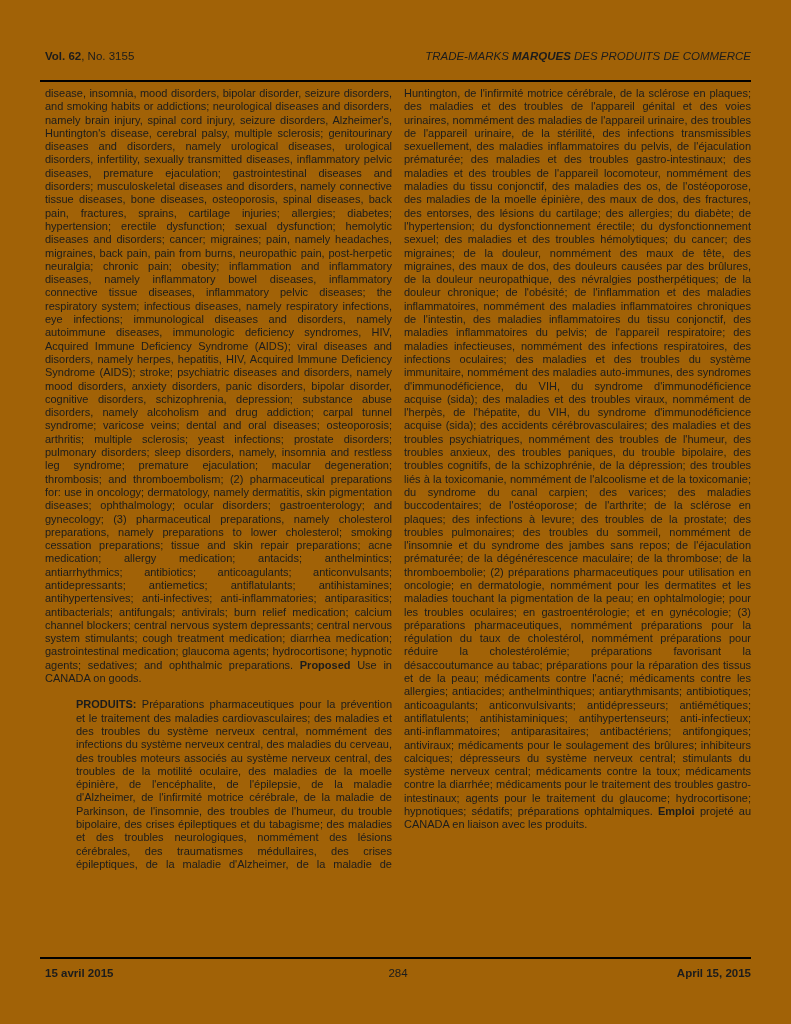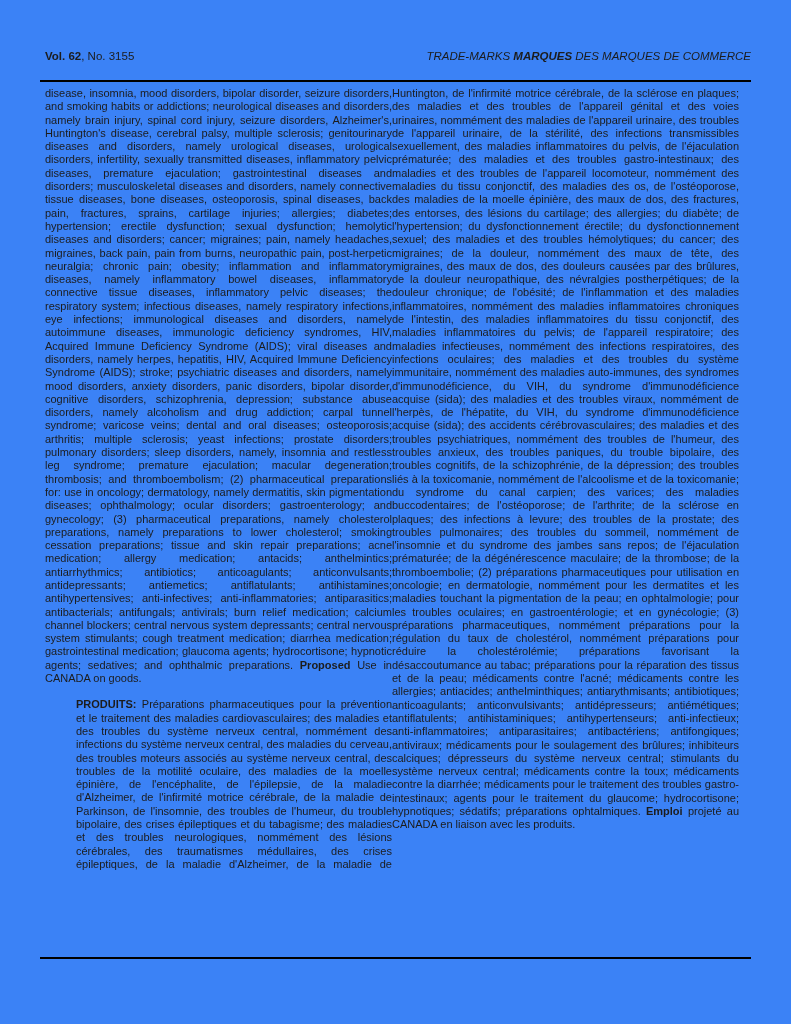--- a/index.html
+++ b/index.html
@@ -1,20 +1,20 @@
 <!DOCTYPE html>
 <html><head>
 <meta charset="utf-8">
 <style>
   html, body { margin: 0; padding: 0; background: #ffffff; }
   .page {
     position: relative;
     width: 791px;
     height: 1024px;
-    background: #3b82f6;
+    background: #a16207;
     color: #1c1c1c;
     font-family: "Liberation Sans", "DejaVu Sans", sans-serif;
     overflow: hidden;
   }
   .rule {
     position: absolute;
     left: 40px;
     width: 711px;
     height: 2px;
     background: #000000;
@@ -33,21 +33,21 @@
     white-space: nowrap;
   }
   .bold { font-weight: bold; }
   .journal-title { font-style: italic; }
   .content {
     position: absolute;
     left: 45px;
     top: 87px;
     width: 706px;
     display: flex;
-    gap: 0;
+    gap: 12px;
   }
   .col {
     width: 347px;
     font-size: 11px;
     line-height: 13.3px;
     text-align: justify;
   }
   .col p { margin: 0; }
   .col p + p { margin-top: 13px; margin-left: 31px; }
   .justify-last { text-align-last: justify; }
@@ -67,21 +67,21 @@
 </head>
 <body>
 
 <div class="page">
 
   <div class="header">
     <div>
       <span class="bold">Vol. 62</span><span>, No. 3155</span>
     </div>
     <div class="journal-title">
-      <span>TRADE-MARKS </span><span class="bold">MARQUES</span><span> DES MARQUES DE COMMERCE</span>
+      <span>TRADE-MARKS </span><span class="bold">MARQUES</span><span> DES PRODUITS DE COMMERCE</span>
     </div>
   </div>
 
   <div class="rule rule-top"></div>
 
   <div class="content">
     <div class="col">
       <p>
         <span>disease, insomnia, mood disorders, bipolar disorder, seizure disorders, and smoking habits or addictions; neurological diseases and disorders, namely brain injury, spinal cord injury, seizure disorders, Alzheimer's, Huntington's disease, cerebral palsy, multiple sclerosis; genitourinary diseases and disorders, namely urological diseases, urological disorders, infertility, sexually transmitted diseases, inflammatory pelvic diseases, premature ejaculation; gastrointestinal diseases and disorders; musculoskeletal diseases and disorders, namely connective tissue diseases, bone diseases, osteoporosis, spinal diseases, back pain, fractures, sprains, cartilage injuries; allergies; diabetes; hypertension; erectile dysfunction; sexual dysfunction; hemolytic diseases and disorders; cancer; migraines; pain, namely headaches, migraines, back pain, pain from burns, neuropathic pain, post-herpetic neuralgia; chronic pain; obesity; inflammation and inflammatory diseases, namely inflammatory bowel diseases, inflammatory connective tissue diseases, inflammatory pelvic diseases; the respiratory system; infectious diseases, namely respiratory infections, eye infections; immunological diseases and disorders, namely autoimmune diseases, immunologic deficiency syndromes, HIV, Acquired Immune Deficiency Syndrome (AIDS); viral diseases and disorders, namely herpes, hepatitis, HIV, Acquired Immune Deficiency Syndrome (AIDS); stroke; psychiatric diseases and disorders, namely mood disorders, anxiety disorders, panic disorders, bipolar disorder, cognitive disorders, schizophrenia, depression; substance abuse disorders, namely alcoholism and drug addiction; carpal tunnel syndrome; varicose veins; dental and oral diseases; osteoporosis; arthritis; multiple sclerosis; yeast infections; prostate disorders; pulmonary disorders; sleep disorders, namely, insomnia and restless leg syndrome; premature ejaculation; macular degeneration; thrombosis; and thromboembolism; (2) pharmaceutical preparations for: use in oncology; dermatology, namely dermatitis, skin pigmentation diseases; ophthalmology; ocular disorders; gastroenterology; and gynecology; (3) pharmaceutical preparations, namely cholesterol preparations, namely preparations to lower cholesterol; smoking cessation preparations; tissue and skin repair preparations; acne medication; allergy medication; antacids; anthelmintics; antiarrhythmics; antibiotics; anticoagulants; anticonvulsants; antidepressants; antiemetics; antiflatulants; antihistamines; antihypertensives; anti-infectives; anti-inflammatories; antiparasitics; antibacterials; antifungals; antivirals; burn relief medication; calcium channel blockers; central nervous system depressants; central nervous system stimulants; cough treatment medication; diarrhea medication; gastrointestinal medication; glaucoma agents; hydrocortisone; hypnotic agents; sedatives; and ophthalmic preparations. </span><span class="bold">Proposed</span><span> Use in CANADA on goods.</span>
       </p>
@@ -91,14 +91,19 @@
     </div>
     <div class="col">
       <p>
         <span>Huntington, de l'infirmité motrice cérébrale, de la sclérose en plaques; des maladies et des troubles de l'appareil génital et des voies urinaires, nommément des maladies de l'appareil urinaire, des troubles de l'appareil urinaire, de la stérilité, des infections transmissibles sexuellement, des maladies inflammatoires du pelvis, de l'éjaculation prématurée; des maladies et des troubles gastro-intestinaux; des maladies et des troubles de l'appareil locomoteur, nommément des maladies du tissu conjonctif, des maladies des os, de l'ostéoporose, des maladies de la moelle épinière, des maux de dos, des fractures, des entorses, des lésions du cartilage; des allergies; du diabète; de l'hypertension; du dysfonctionnement érectile; du dysfonctionnement sexuel; des maladies et des troubles hémolytiques; du cancer; des migraines; de la douleur, nommément des maux de tête, des migraines, des maux de dos, des douleurs causées par des brûlures, de la douleur neuropathique, des névralgies postherpétiques; de la douleur chronique; de l'obésité; de l'inflammation et des maladies inflammatoires, nommément des maladies inflammatoires chroniques de l'intestin, des maladies inflammatoires du tissu conjonctif, des maladies inflammatoires du pelvis; de l'appareil respiratoire; des maladies infectieuses, nommément des infections respiratoires, des infections oculaires; des maladies et des troubles du système immunitaire, nommément des maladies auto-immunes, des syndromes d'immunodéficience, du VIH, du syndrome d'immunodéficience acquise (sida); des maladies et des troubles viraux, nommément de l'herpès, de l'hépatite, du VIH, du syndrome d'immunodéficience acquise (sida); des accidents cérébrovasculaires; des maladies et des troubles psychiatriques, nommément des troubles de l'humeur, des troubles anxieux, des troubles paniques, du trouble bipolaire, des troubles cognitifs, de la schizophrénie, de la dépression; des troubles liés à la toxicomanie, nommément de l'alcoolisme et de la toxicomanie; du syndrome du canal carpien; des varices; des maladies buccodentaires; de l'ostéoporose; de l'arthrite; de la sclérose en plaques; des infections à levure; des troubles de la prostate; des troubles pulmonaires; des troubles du sommeil, nommément de l'insomnie et du syndrome des jambes sans repos; de l'éjaculation prématurée; de la dégénérescence maculaire; de la thrombose; de la thromboembolie; (2) préparations pharmaceutiques pour utilisation en oncologie; en dermatologie, nommément pour les dermatites et les maladies touchant la pigmentation de la peau; en ophtalmologie; pour les troubles oculaires; en gastroentérologie; et en gynécologie; (3) préparations pharmaceutiques, nommément préparations pour la régulation du taux de cholestérol, nommément préparations pour réduire la cholestérolémie; préparations favorisant la désaccoutumance au tabac; préparations pour la réparation des tissus et de la peau; médicaments contre l'acné; médicaments contre les allergies; antiacides; anthelminthiques; antiarythmisants; antibiotiques; anticoagulants; anticonvulsivants; antidépresseurs; antiémétiques; antiflatulents; antihistaminiques; antihypertenseurs; anti-infectieux; anti-inflammatoires; antiparasitaires; antibactériens; antifongiques; antiviraux; médicaments pour le soulagement des brûlures; inhibiteurs calciques; dépresseurs du système nerveux central; stimulants du système nerveux central; médicaments contre la toux; médicaments contre la diarrhée; médicaments pour le traitement des troubles gastro-intestinaux; agents pour le traitement du glaucome; hydrocortisone; hypnotiques; sédatifs; préparations ophtalmiques. </span><span class="bold">Emploi</span><span> projeté au CANADA en liaison avec les produits.</span>
       </p>
     </div>
   </div>
 
   <div class="rule rule-bottom"></div>
 
+  <div class="footer">
+    <div class="f-left">15 avril 2015</div>
+    <div class="f-center">284</div>
+    <div class="f-right">April 15, 2015</div>
+  </div>
 
 </div>
 
 </body></html>

